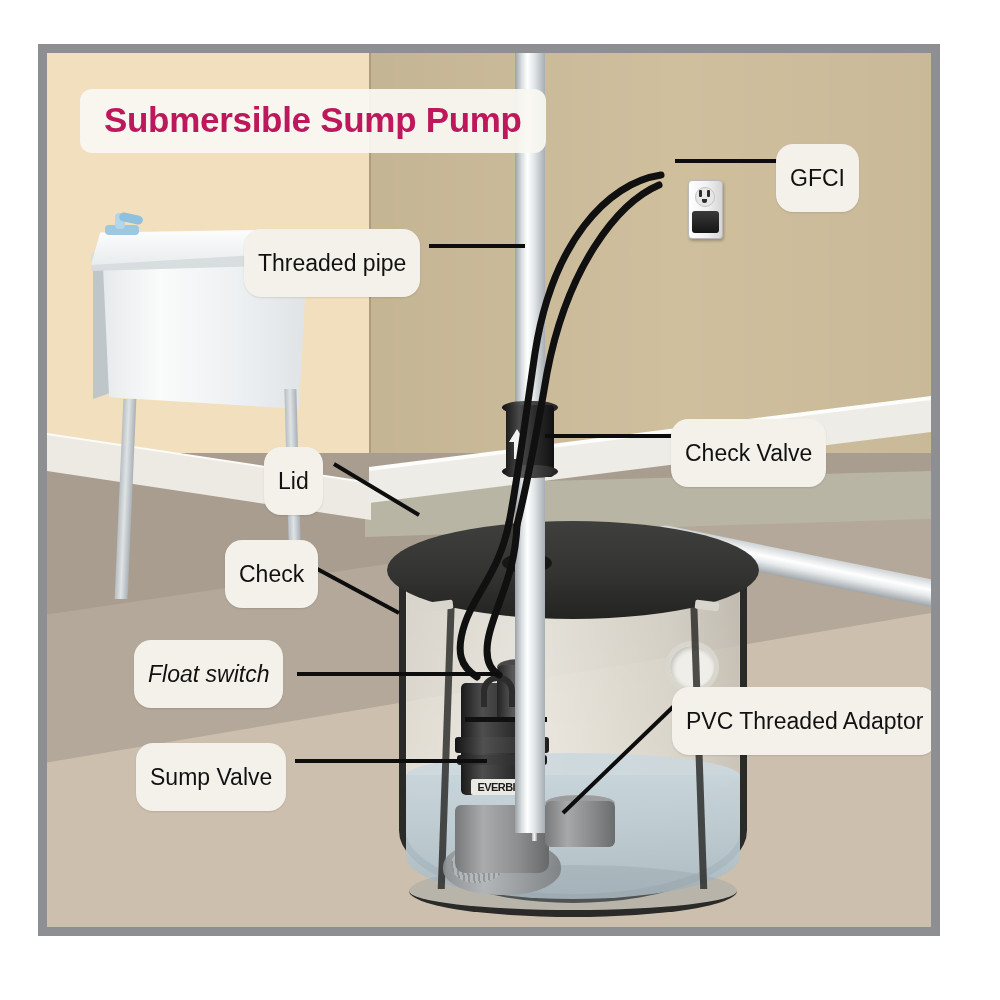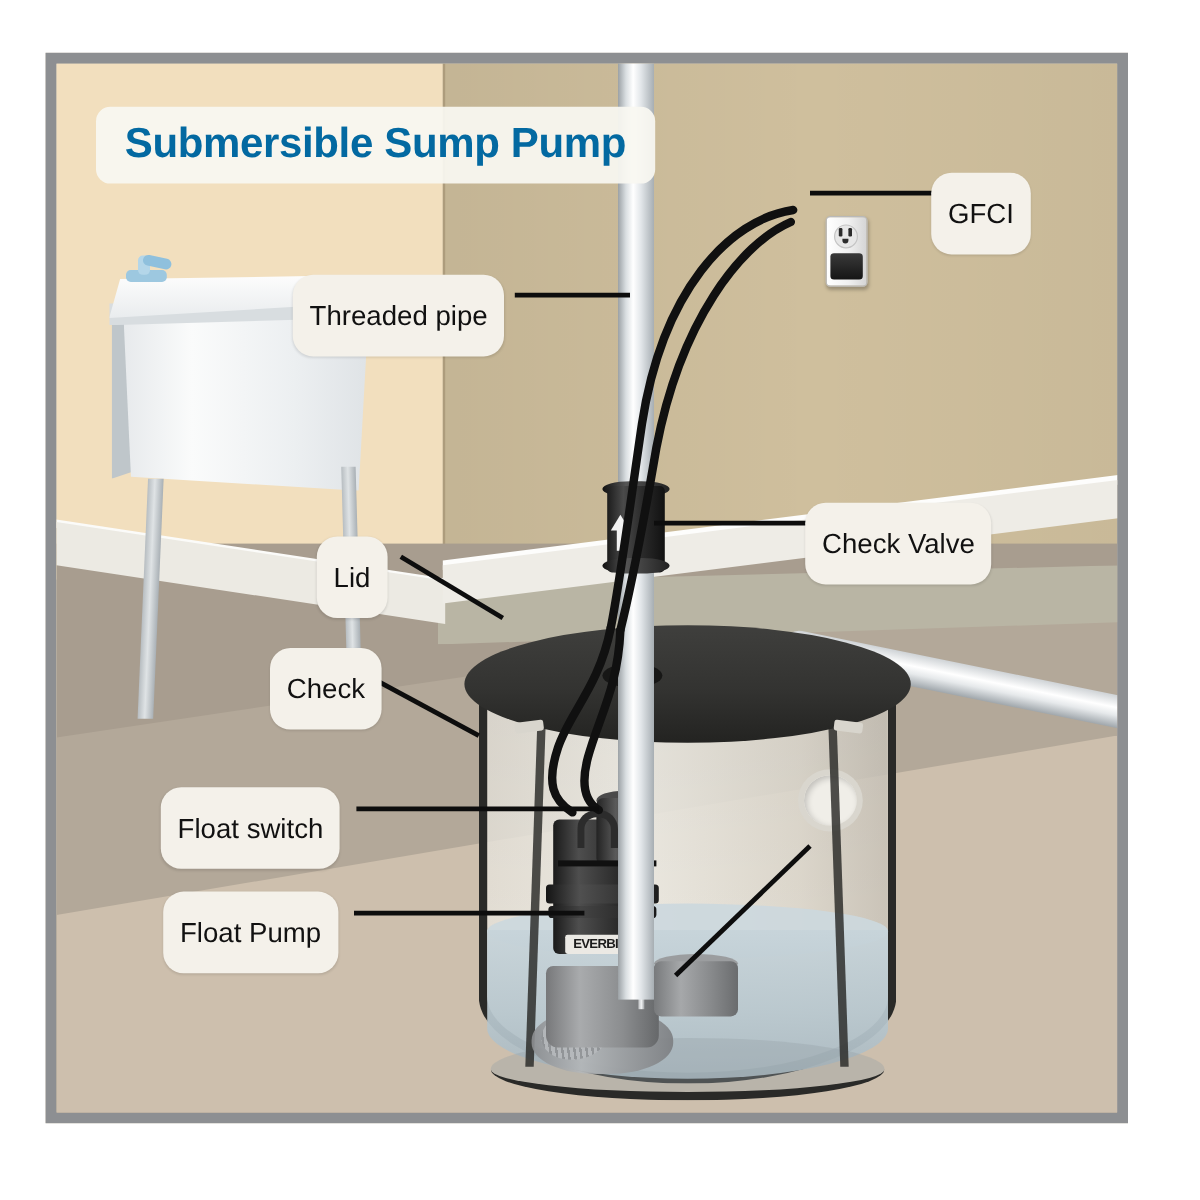--- a/index.html
+++ b/index.html
@@ -512,21 +512,21 @@
   
   #title-box {
     position: absolute;
     left: 33px;
     top: 36px;
     background: rgba(249,247,241,0.93);
     border-radius: 12px;
     padding: 11px 24px 13px 24px;
     font-size: 35px;
     font-weight: bold;
-    color: #0369a1;
+    color: #be185d;
     letter-spacing: -0.3px;
     white-space: nowrap;
   }
 </style>
 </head>
 <body>
 
 <div id="stage">
   <div id="frame">
     <div id="scene">
@@ -617,20 +617,21 @@
         <line x1="250" y1="621" x2="452" y2="621" stroke="#0d0d0d" stroke-width="4"></line>
         <line x1="248" y1="708" x2="440" y2="708" stroke="#0d0d0d" stroke-width="4"></line>
         <line x1="628" y1="652" x2="516" y2="760" stroke="#0d0d0d" stroke-width="4"></line>
       </svg>
 
       <div class="label" style="left:197px; top:176px;">Threaded pipe</div>
       <div class="label" style="left:729px; top:91px;">GFCI</div>
       <div class="label" style="left:624px; top:366px;">Check Valve</div>
       <div class="label" style="left:217px; top:394px;">Lid</div>
       <div class="label" style="left:178px; top:487px;">Check</div>
-      <div class="label" style="left:87px; top:603px;">Float switch</div>
-      <div class="label" style="left:89px; top:690px;">Float Pump</div>
+      <div class="label" style="left:87px; top:587px;font-style:italic;">Float switch</div>
+      <div class="label" style="left:89px; top:690px;">Sump Valve</div>
+      <div class="label" style="left:625px; top:634px;">PVC Threaded Adaptor</div>
 
       <div id="title-box">Submersible Sump Pump</div>
 
     </div>
   </div>
 </div>
 
 </body></html>

